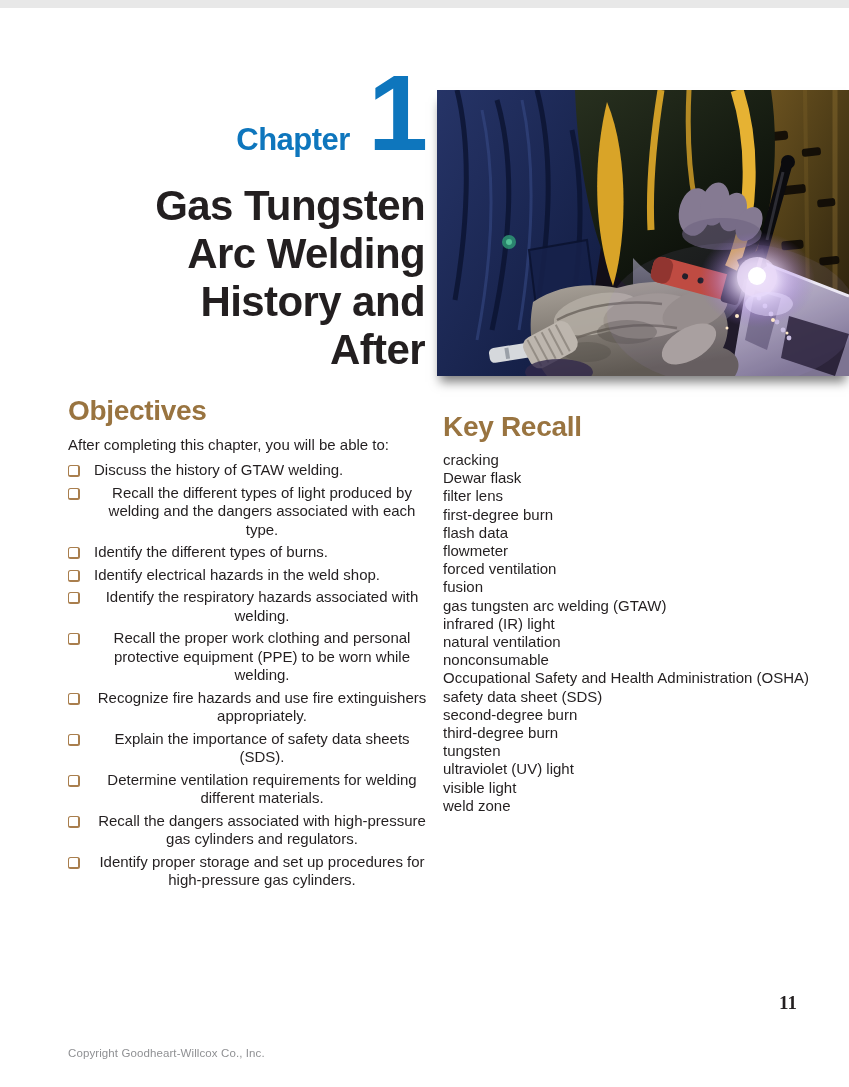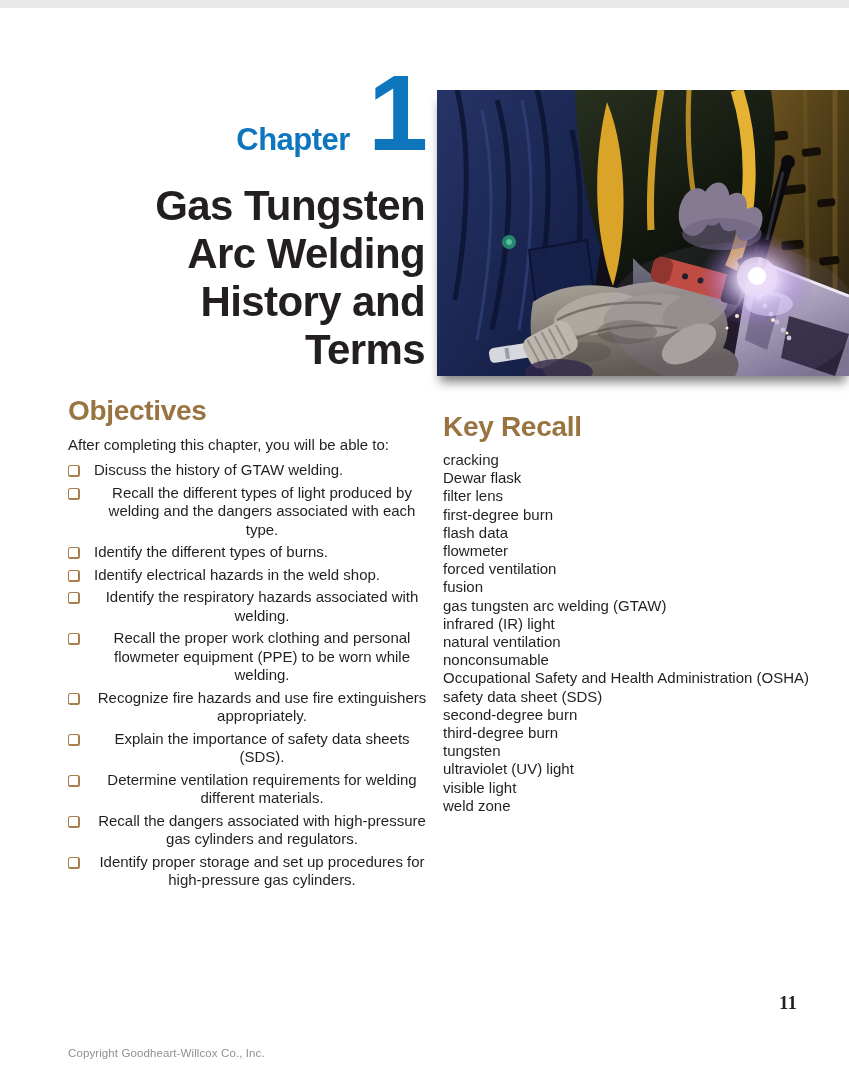--- a/index.html
+++ b/index.html
@@ -85,21 +85,21 @@
   <div class="chapter-row">
     <span class="chapter-word">Chapter</span>
     <span class="chapter-num">1</span>
   </div>
 
   <div class="chapter-title">
 
   <div class="title-line">Gas Tungsten</div>
       <div class="title-line">Arc Welding</div>
       <div class="title-line">History and</div>
-      <div class="title-line">Terms</div>
+      <div class="title-line">After</div>
     </div>
 
   <div class="photo-wrap">
     <svg viewBox="0 0 412 286" preserveAspectRatio="none">
       <defs>
         <linearGradient id="panelG" x1="0" y1="0" x2="1" y2="1">
           <stop offset="0" stop-color="#7a5d24"></stop>
             <stop offset="0.55" stop-color="#4a3a16"></stop>
             <stop offset="1" stop-color="#241b0b"></stop>
         </linearGradient>
@@ -283,21 +283,21 @@
           <span class="obj-text">Identify electrical hazards in the weld shop.</span>
         </li>
 
         <li class="obj-item">
           <span class="bullet"></span>
           <span class="obj-text">Identify the respiratory hazards associated with welding.</span>
         </li>
 
         <li class="obj-item">
           <span class="bullet"></span>
-          <span class="obj-text">Recall the proper work clothing and personal flowmeter equipment (PPE) to be worn while welding.</span>
+          <span class="obj-text">Recall the proper work clothing and personal protective equipment (PPE) to be worn while welding.</span>
         </li>
 
         <li class="obj-item">
           <span class="bullet"></span>
           <span class="obj-text">Recognize fire hazards and use fire extinguishers appropriately.</span>
         </li>
 
         <li class="obj-item">
           <span class="bullet"></span>
           <span class="obj-text">Explain the importance of safety data sheets (SDS).</span>

